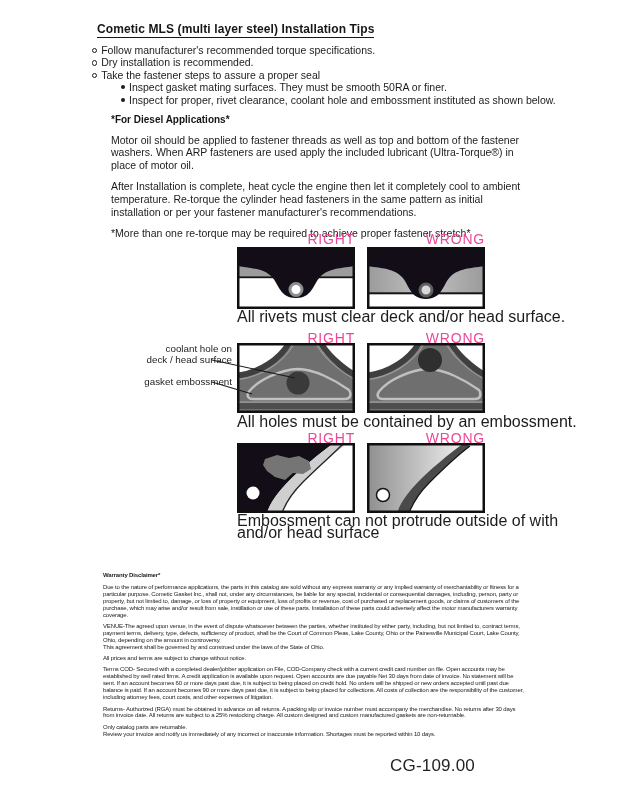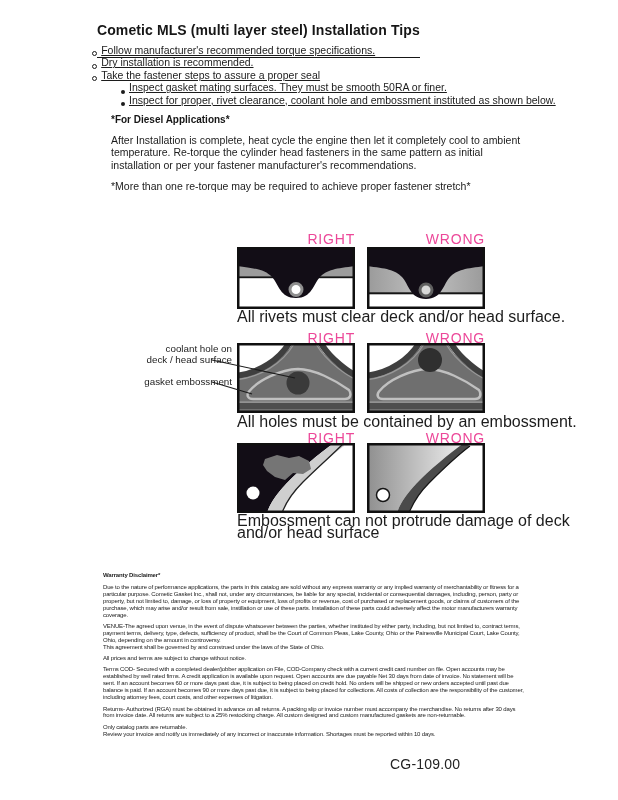--- a/index.html
+++ b/index.html
@@ -1,23 +1,23 @@
 <!DOCTYPE html>
 <html><head>
 <meta charset="utf-8">
 <style>
   html,body{margin:0;padding:0;background:#ffffff;}
   body{font-family:"Liberation Sans", sans-serif;color:#1c1c1c;}
   .page{position:relative;width:618px;height:800px;background:#ffffff;overflow:hidden;}
 
-  .title{position:absolute;left:97px;top:22px;font-size:14px;font-weight:bold;color:#161616;
-         border-bottom:1.6px solid #161616;padding-bottom:19px;letter-spacing:.1px;}
+  .title{position:absolute;left:97px;top:22px;font-size:12px;font-weight:bold;color:#161616;
+         border-bottom:1.6px solid #161616;padding-bottom:1px;letter-spacing:.1px;}
 
   .tips{position:absolute;left:92px;top:44px;width:470px;font-size:10.5px;line-height:12.4px;color:#1c1c1c;}
-  .tip-row{display:flex;align-items:flex-end;text-decoration:underline;}
+  .tip-row{display:flex;align-items:flex-start;}
   .tip-row.sub{margin-left:29px;}
   .marker{flex:0 0 auto;width:4px;height:4px;border-radius:50%;margin:4px 4px 0 0;}
   .marker.open{border:1px solid #1c1c1c;background:#fff;width:3.2px;height:3.2px;}
   .marker.solid{background:#1c1c1c;}
 
   .diesel{position:absolute;left:111px;top:114px;width:414px;font-size:10.5px;line-height:12.6px;color:#1c1c1c;}
   .diesel h2{font-size:10px;font-weight:bold;margin:0 0 7px 0;color:#161616;}
   .diesel p{margin:0 0 9px 0;}
 
   .diag-labels{position:absolute;left:237px;width:248px;display:flex;justify-content:space-between;}
@@ -27,21 +27,21 @@
 
   .side-label{position:absolute;left:110px;width:122px;text-align:right;font-size:9.8px;line-height:11px;
               color:#1c1c1c;white-space:pre-line;}
   .leader-overlay{position:absolute;left:205px;top:345px;z-index:3;}
 
   .legal{position:absolute;left:103px;top:572px;width:422px;font-size:6px;line-height:6.9px;
          letter-spacing:-.15px;color:#222;}
   .legal h3{font-size:6px;margin:0 0 5px 0;font-weight:bold;}
   .legal p{margin:0 0 4.5px 0;white-space:pre-line;}
 
-  .footer-code{position:absolute;left:390px;top:756px;font-size:14px;color:#232323;letter-spacing:.2px;}
+  .footer-code{position:absolute;left:390px;top:756px;font-size:17px;color:#232323;letter-spacing:.2px;}
 
   svg{display:block;}
 </style>
 </head>
 <body>
 
 <div class="page">
 
   <div class="title">Cometic MLS (multi layer steel) Installation Tips</div>
 
@@ -63,20 +63,21 @@
       <span>Inspect gasket mating surfaces.  They must be smooth 50RA or finer.</span>
     </div>
     <div class="tip-row sub">
       <span class="marker solid"></span>
       <span>Inspect for proper, rivet clearance, coolant hole and embossment instituted as shown below.</span>
     </div>
   </div>
 
   <div class="diesel">
     <h2>*For Diesel Applications*</h2>
+    <p>Motor oil should be applied to fastener threads as well as top and bottom of the fastener washers. When ARP fasteners are used apply the included lubricant (Ultra-Torque®) in place of motor oil.</p>
     <p>After Installation is complete, heat cycle the engine then let it completely cool to ambient temperature. Re-torque the cylinder head fasteners in the same pattern as initial installation or per your fastener manufacturer's recommendations.</p>
     <p>*More than one re-torque may be required to achieve proper fastener stretch*</p>
   </div>
 
   <div class="diag-labels" style="top:231px">
     <span>RIGHT</span>
     <span>WRONG</span>
   </div>
   <div class="diag-panels" style="top:247px">
     <svg width="118" height="62" viewBox="0 0 118 62">
@@ -170,21 +171,21 @@
         </linearGradient>
       </defs>
       <rect width="118" height="70" fill="#ffffff"></rect>
       <path d="M0,0 L97,0 C82,11 62,27 49,41 C40,51 33,60 30,70 L0,70 Z" fill="url(#g3w)"></path>
       <path d="M97,0 C82,11 62,27 49,41 C40,51 33,60 30,70 L42,70 C46,60 52,50 62,40 C75,27 91,12 103,3 L97,0 Z" fill="#4a4a4a"></path>
       <path d="M103,3 C91,12 75,27 62,40 C52,50 46,60 42,70" stroke="#151515" stroke-width="1.2" fill="none"></path>
       <circle cx="16" cy="52" r="6.5" fill="#ffffff" stroke="#151515" stroke-width="1.5"></circle>
       <rect x="1.25" y="1.25" width="115.5" height="67.5" fill="none" stroke="#101010" stroke-width="2.5"></rect>
     </svg>
   </div>
-  <div class="caption" style="top:515px">Embossment can not protrude damage of deck
+  <div class="caption" style="top:515px">Embossment can not protrude outside of with
 and/or head surface</div>
 
   <div class="legal">
     <h3>Warranty Disclaimer*</h3>
     <p>Due to the nature of performance applications, the parts in this catalog are sold without any express warranty or any implied warranty of merchantability or fitness for a particular purpose.  Cometic Gasket Inc., shall not, under any circumstances, be liable for any special, incidental or consequential damages, including, person, party or property, but not limited to, damage, or loss of property or equipment, loss of profits or revenue, cost of purchased or replacement goods, or claims of customers of the purchase, which may arise and/or result from sale, instillation or use of these parts.  Installation of these parts could adversely affect the motor manufacturers warranty coverage.</p>
     <p>VENUE-The agreed upon venue, in the event of dispute whatsoever between the parties, whether instituted by either party, including, but not limited to, contract terms, payment terms, delivery, type, defects, sufficiency of product, shall be the Court of Common Pleas, Lake County, Ohio or the Painesville Municipal Court, Lake County, Ohio, depending on the amount in controversy.
 This agreement shall be governed by and construed under the laws of the State of Ohio.</p>
     <p>All prices and terms are subject to change without notice.</p>
     <p>Terms COD- Secured with a completed dealer/jobber application on File, COD-Company check with a current credit card number on file.  Open accounts may be established by well rated firms.  A credit application is available upon request.  Open accounts are due payable Net 30 days from date of invoice.  No statement will be sent.  If an account becomes 60 or more days past due, it is subject to being placed on credit hold.  No orders will be shipped or new orders accepted until past due balance is paid.  If an account becomes 90 or more days past due, it is subject to being placed for collections.  All costs of collection are the responsibility of the customer, including attorney fees, court costs, and other expenses of litigation.</p>
     <p>Returns- Authorized (RGA) must be obtained in advance on all returns.  A packing slip or invoice number must accompany the merchandise.  No returns after 30 days from invoice date.  All returns are subject to a 25% restocking charge.  All custom designed and custom manufactured gaskets are non-returnable.</p>

